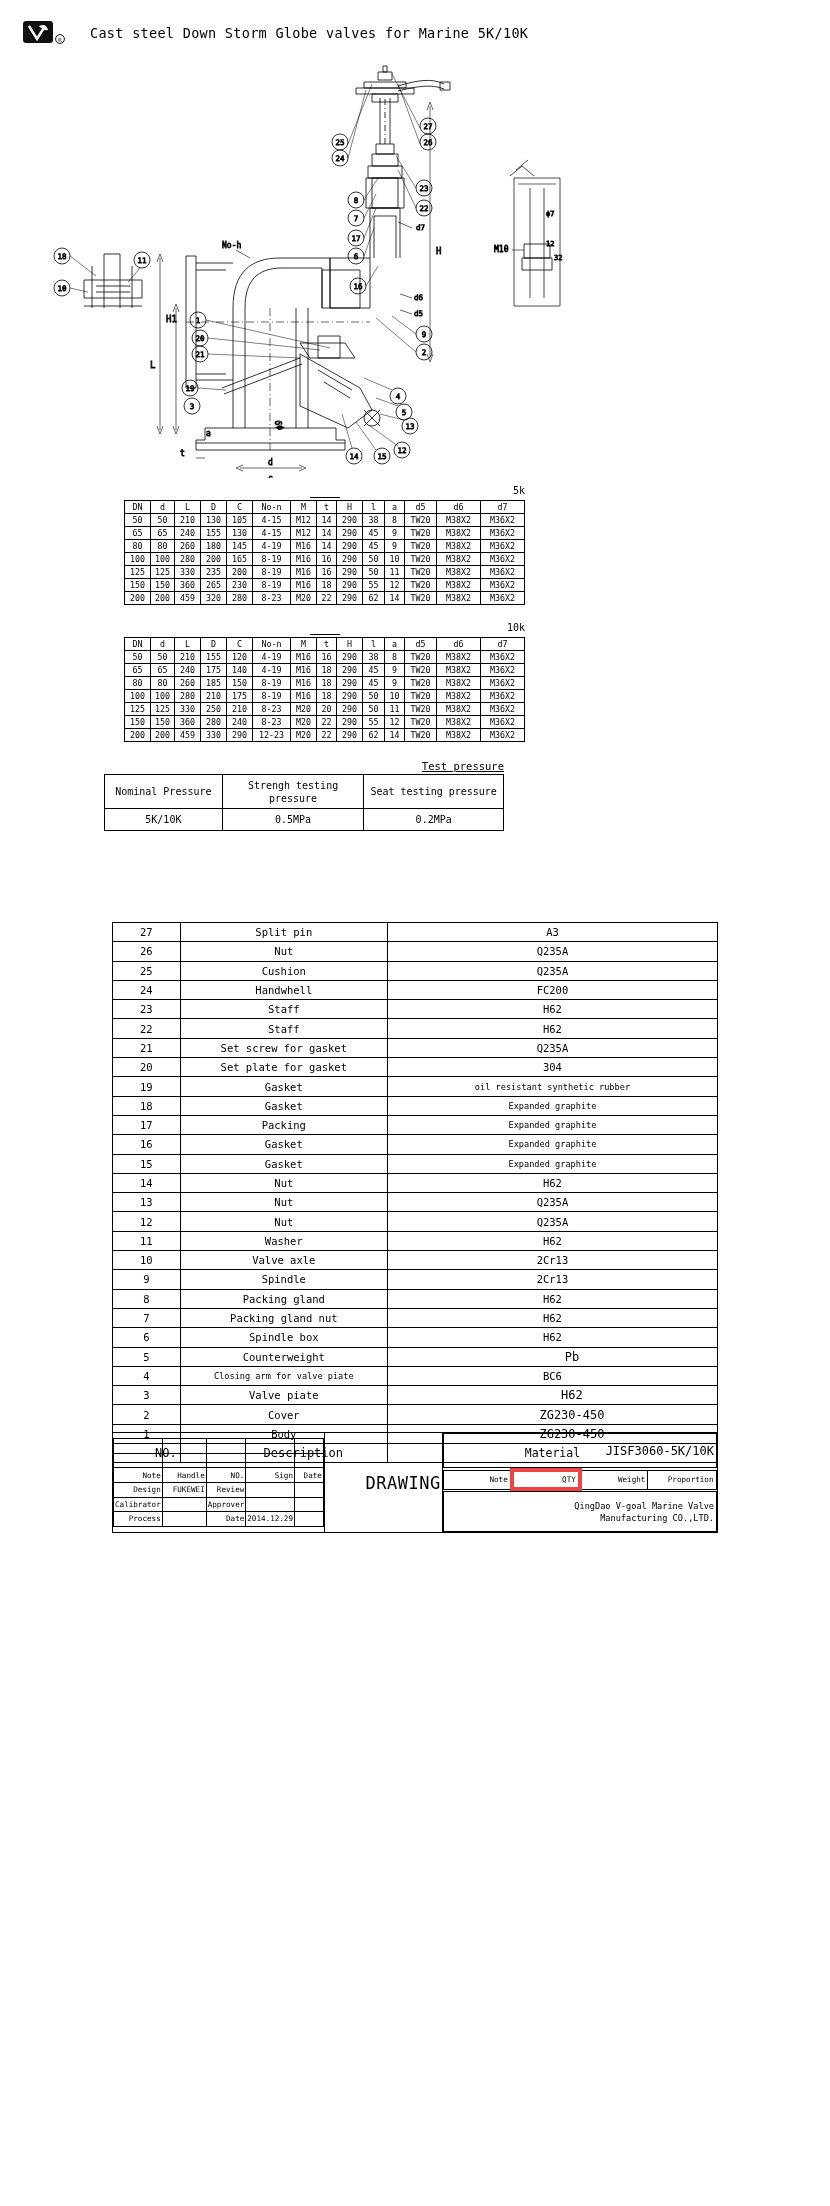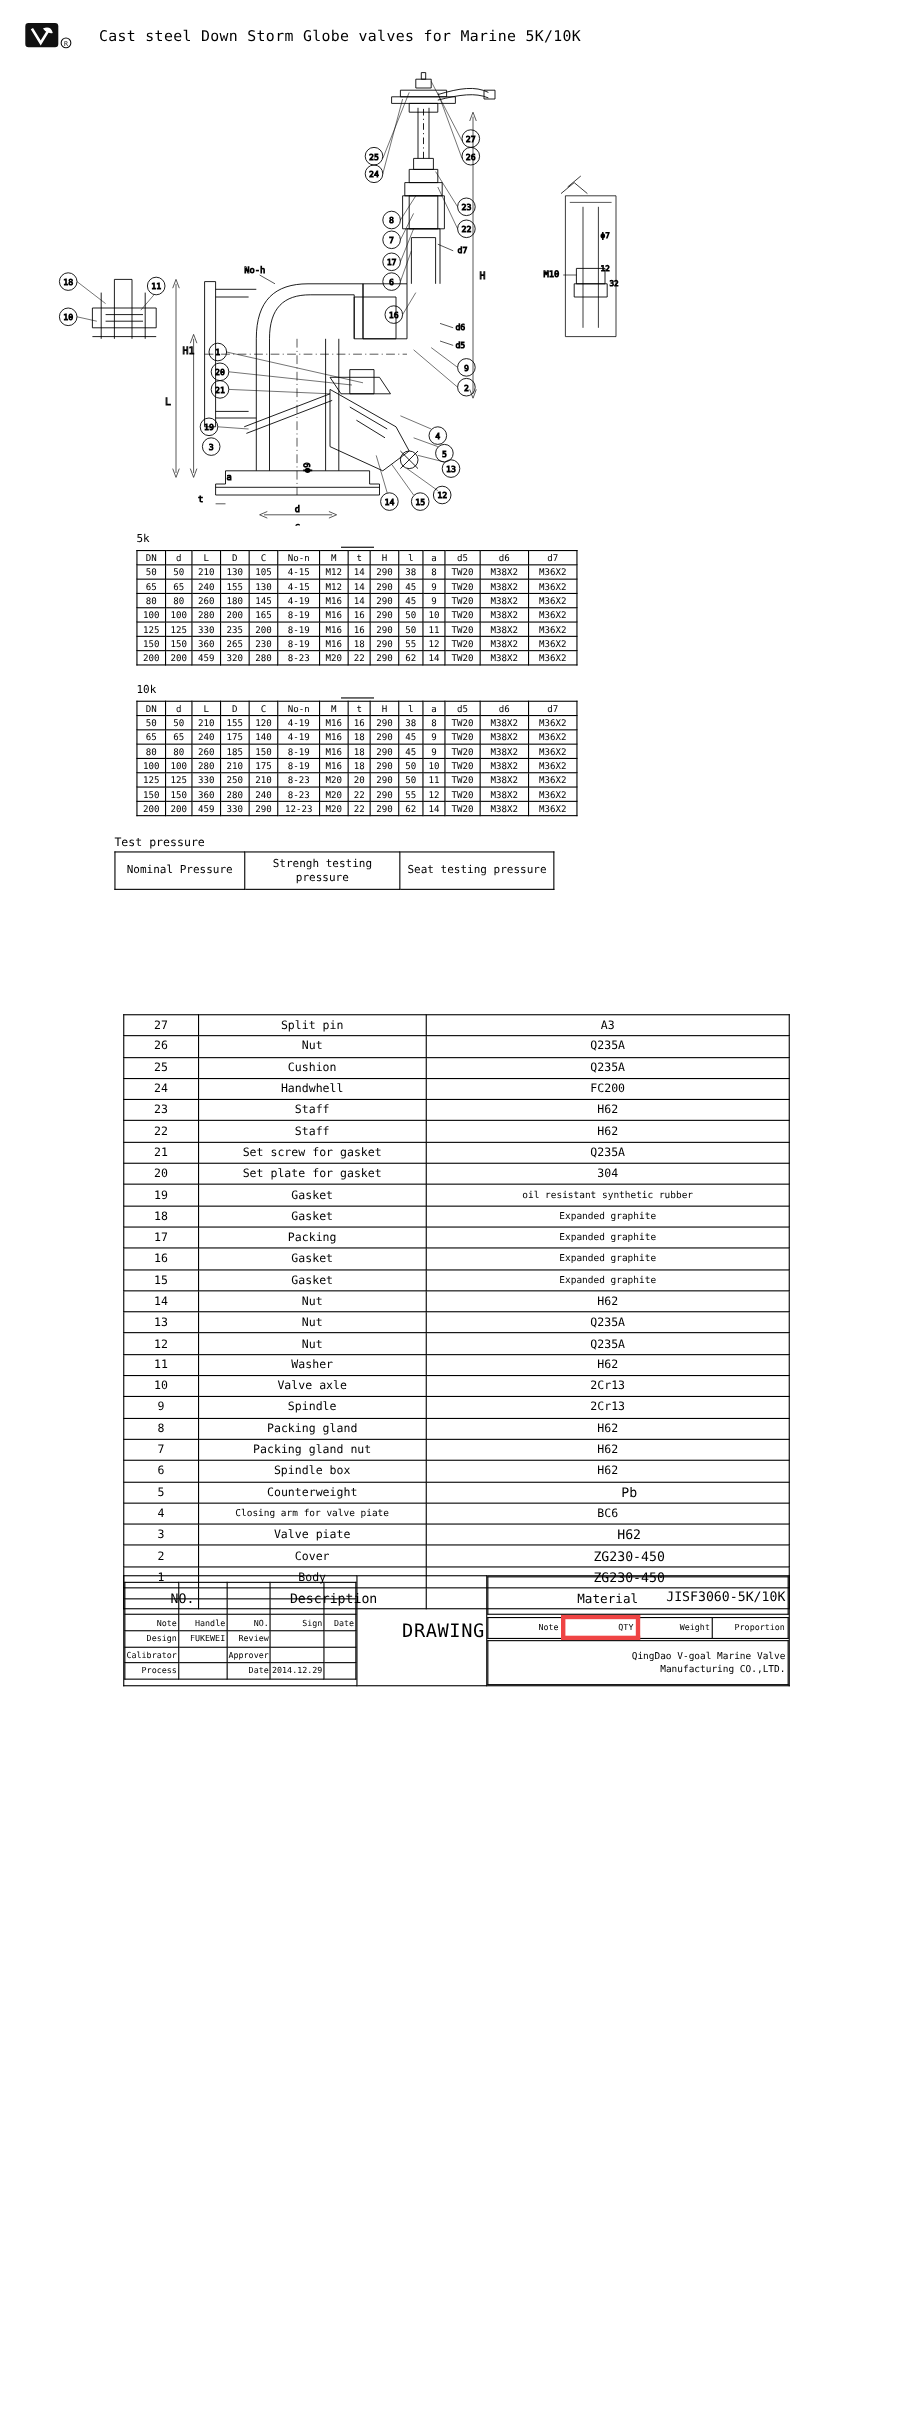--- a/index.html
+++ b/index.html
@@ -21,25 +21,25 @@
   .drawing { position:absolute; left:0; top:58px; width:830px; height:420px; }
   .drawing svg { display:block; }
 
   
   table { border-collapse: collapse; }
   .spec-table { font-size:8.3px; }
   .spec-table td, .spec-table th {
     border:1px solid #000; text-align:center; padding:0 1px; height:13px;
     font-weight:normal; white-space:nowrap;
   }
-  .spec-cap { font-size:10px; text-align:left; }
+  .spec-cap { font-size:10px; text-align:right; }
   .spec-cap-line { width:30px; border-bottom:1px solid #000; margin:1px auto 2px auto; }
 
   .tp-wrap { position:absolute; left:104px; top:760px; width:400px; }
-  .tp-title { text-align:left; font-size:10.5px; margin-bottom:2px; }
+  .tp-title { text-align:right; font-size:10.5px; margin-bottom:2px;text-decoration:underline; }
   .tp-table { width:400px; font-size:10px; }
   .tp-table td { border:1px solid #000; text-align:center; padding:3px 2px; }
   .tp-table .h { height:34px; line-height:13px; }
   .tp-table .v { height:22px; }
 
   
   .parts-wrap { position:absolute; left:112px; top:922px; width:606px; }
   .parts { width:606px; font-size:10.5px; }
   .parts td { border:1px solid #000; height:19.3px; padding:0 3px; text-align:center; }
   .parts td.no { width:42px; }
@@ -559,20 +559,25 @@
 
 <div class="tp-wrap">
   <div class="tp-title">Test pressure</div>
   <table class="tp-table">
     <tbody>
         <tr>
       <td class="h" style="width:118px">Nominal Pressure</td>
       <td class="h" style="width:142px">Strengh testing pressure</td>
       <td class="h" style="width:140px">Seat testing pressure</td>
     </tr>
+    <tr>
+      <td class="v">5K/10K</td>
+      <td class="v">0.5MPa</td>
+      <td class="v">0.2MPa</td>
+    </tr>
   </tbody>
     </table>
 </div>
 
 <div class="parts-wrap">
   <table class="parts">
     <tbody id="tbody-parts">
         <tr>
           <td class="no">27</td>
           <td class="desc">Split pin</td>

